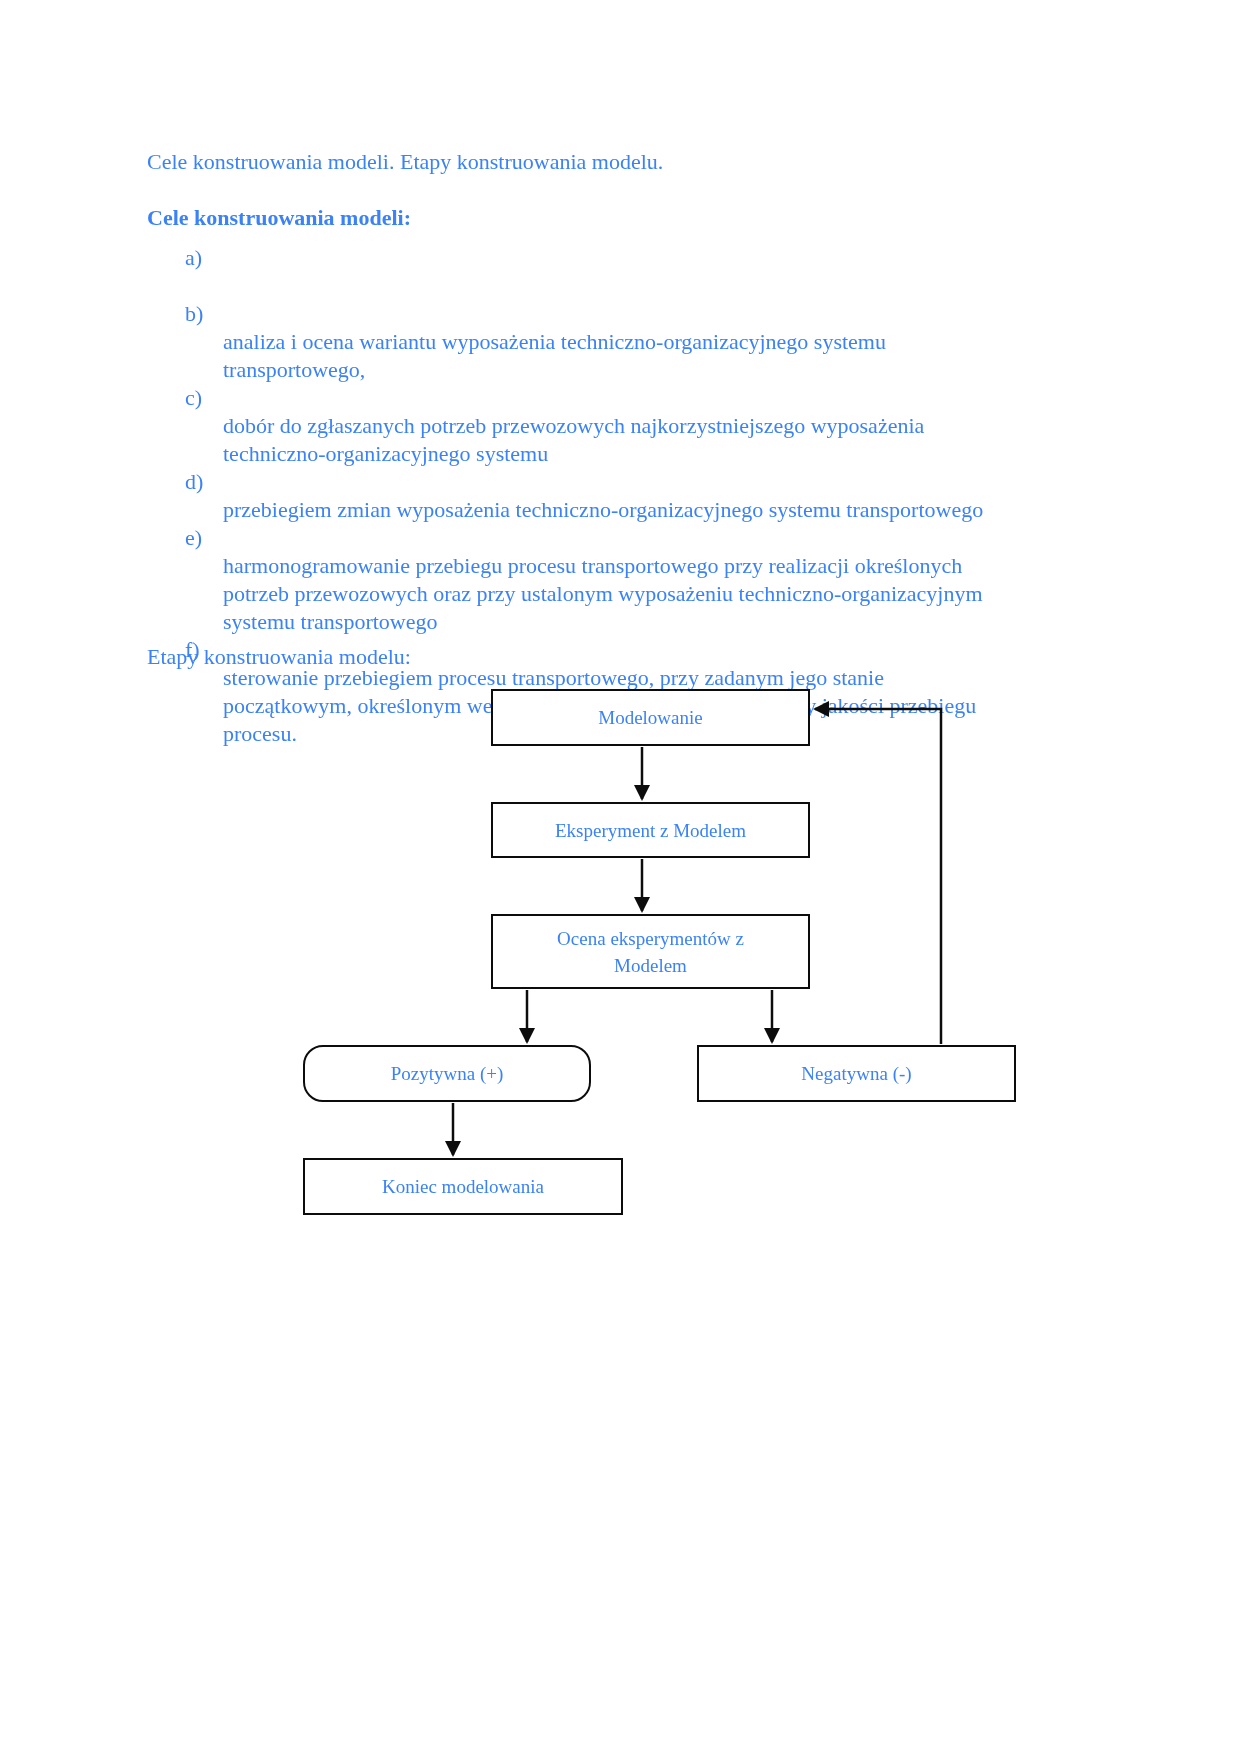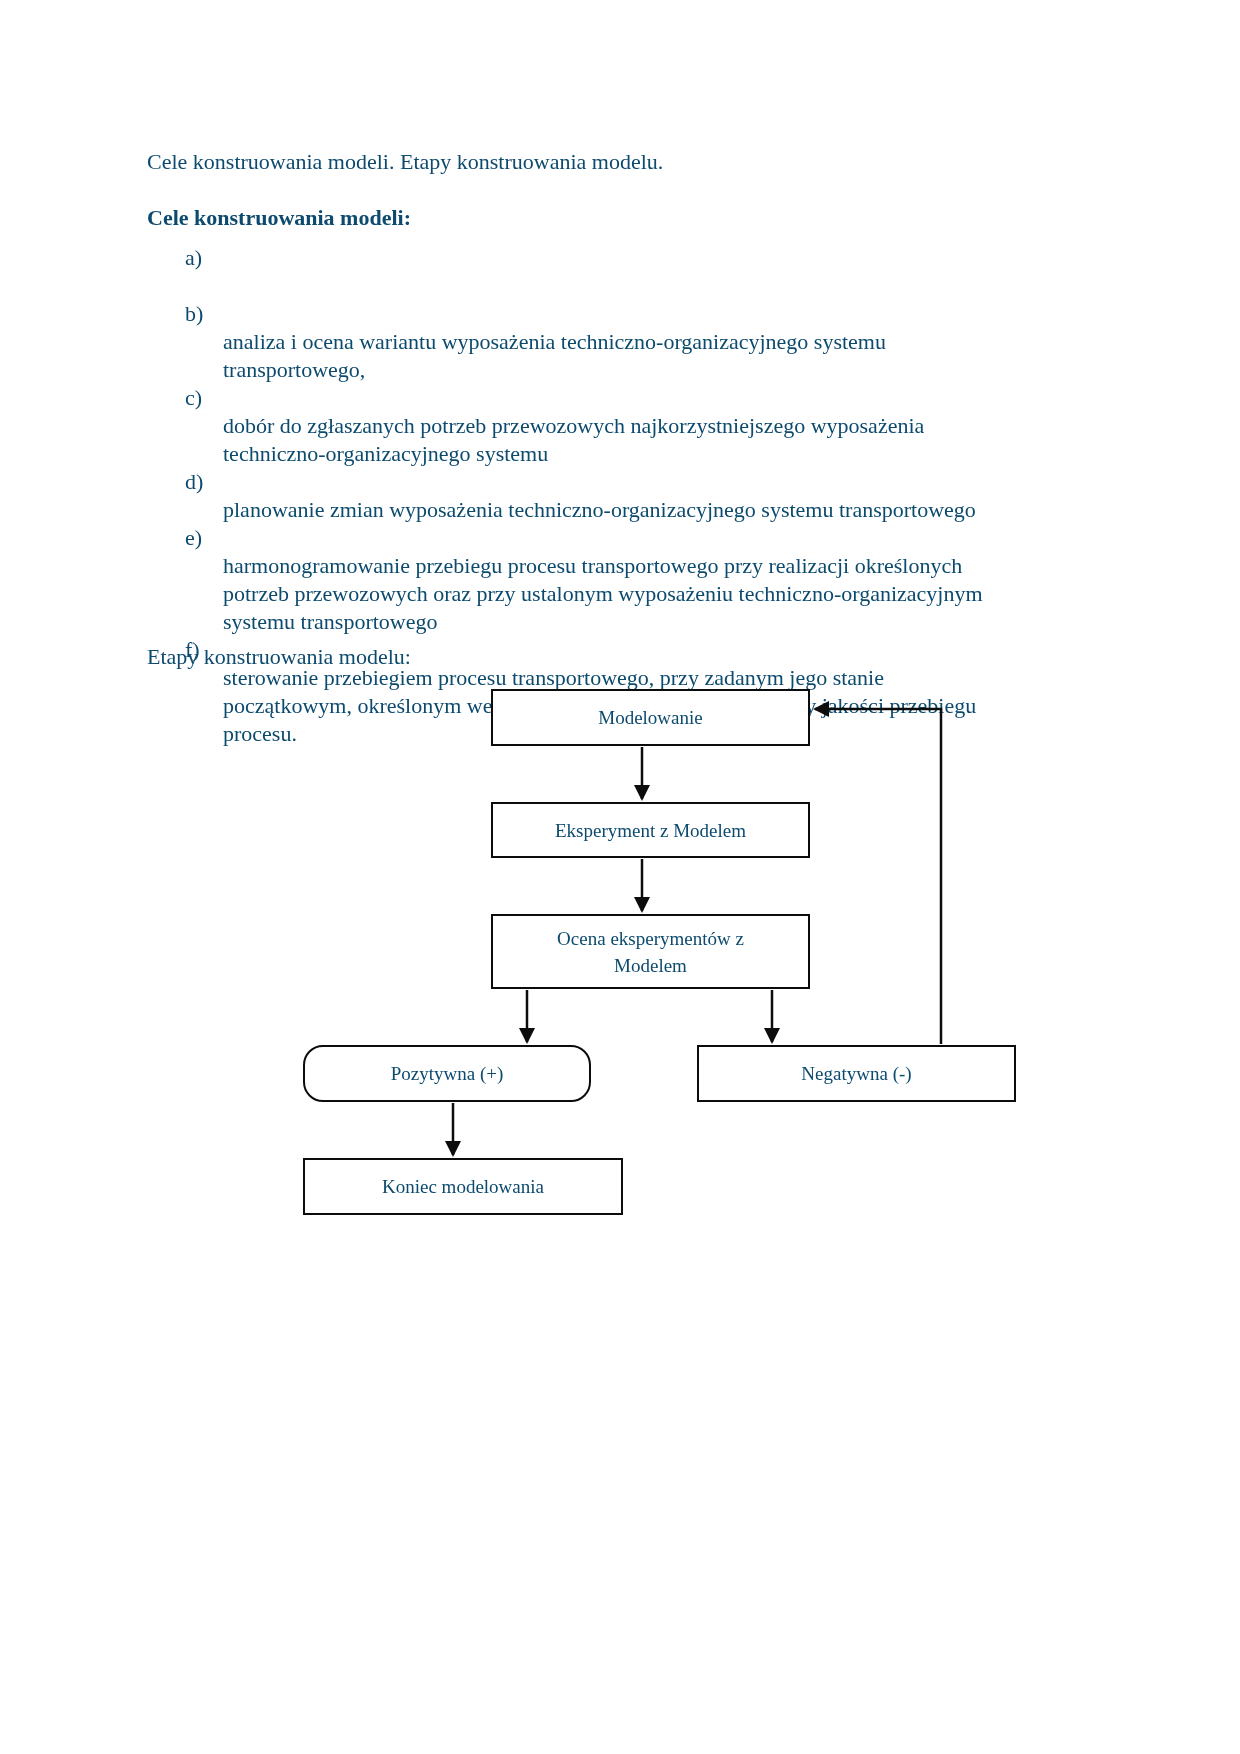--- a/index.html
+++ b/index.html
@@ -2,21 +2,21 @@
 <html><head>
 <meta charset="utf-8">
 <style>
   html,body { margin:0; padding:0; background:#e8e8e8; }
   .page {
     position:relative;
     width:1240px; height:1754px;
     margin:0 auto;
     background:#ffffff;
     font-family:"Liberation Serif", "DejaVu Serif", serif;
-    color:#0c4a6e;
+    color:#3b82f6;
     overflow:hidden;
   }
   .content {
     position:absolute;
     left:147px; top:148px;
     width:960px;
   }
   .doc-title {
     font-size:22px; line-height:28px;
     margin:0;
@@ -79,21 +79,21 @@
       </div>
       <div class="goal-item">
         <span class="goal-marker">b)</span><span>analiza i ocena wariantu wyposażenia techniczno-organizacyjnego systemu
 transportowego,</span>
       </div>
       <div class="goal-item">
         <span class="goal-marker">c)</span><span>dobór do zgłaszanych potrzeb przewozowych najkorzystniejszego wyposażenia
 techniczno-organizacyjnego systemu</span>
       </div>
       <div class="goal-item">
-        <span class="goal-marker">d)</span><span>planowanie zmian wyposażenia techniczno-organizacyjnego systemu transportowego</span>
+        <span class="goal-marker">d)</span><span>przebiegiem zmian wyposażenia techniczno-organizacyjnego systemu transportowego</span>
       </div>
       <div class="goal-item">
         <span class="goal-marker">e)</span><span>harmonogramowanie przebiegu procesu transportowego przy realizacji określonych
 potrzeb przewozowych oraz przy ustalonym wyposażeniu techniczno-organizacyjnym
 systemu transportowego</span>
       </div>
       <div class="goal-item">
         <span class="goal-marker">f)</span><span>sterowanie przebiegiem procesu transportowego, przy zadanym jego stanie
 początkowym, określonym wejściach i przyjętych kryteriach oceny jakości przebiegu
 procesu.</span>

